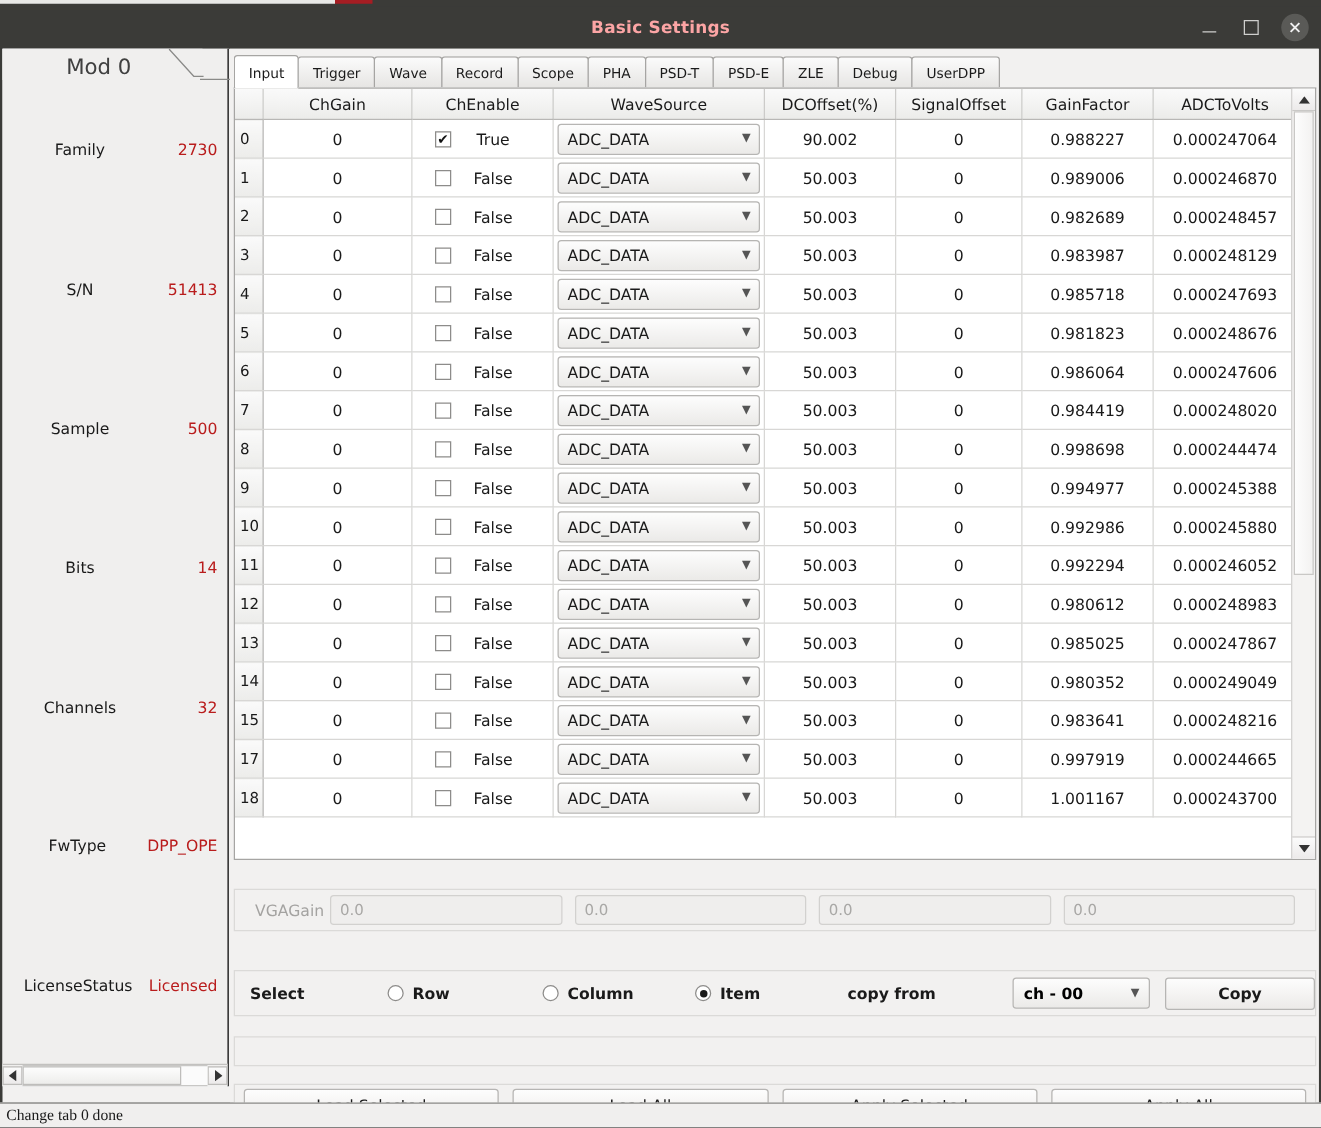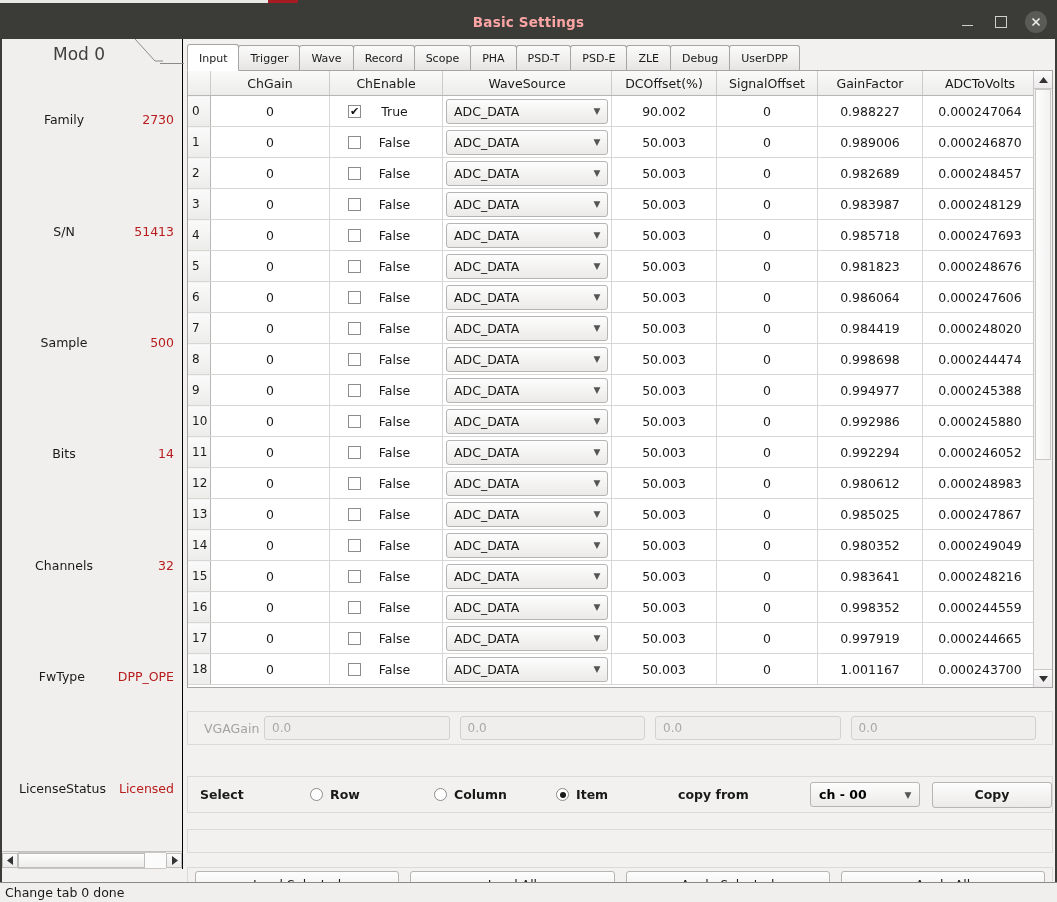--- a/index.html
+++ b/index.html
@@ -288,20 +288,21 @@
   .actionrow .btn { flex: 1 1 0; margin-right: 11px; height: 27px; }
   .actionrow .btn:last-child { margin-right: 0; }
 
   
   .statusbar {
     position: absolute; left: 0; bottom: 0; width: 1057px; height: 20px;
     background: #f0efee;
     border-top: 1px solid #8a8a88;
     display: flex; align-items: center;
     box-sizing: border-box;
+    font-family: Liberation Serif, serif;
   }
   .statusbar .stext { font-size: 12.5px; color: #1a1a1a; padding-left: 5px; }
 </style>
 </head>
 <body>
 
 <div id="app">
 
   <div class="topstrip">
     <div class="light"></div>
@@ -727,40 +728,20 @@
                       <span class="ctext">ADC_DATA</span>
                       <span class="carrow">▼</span>
                     </div>
                   </td>
                   <td>50.003</td>
                   <td>0</td>
                   <td>0.983641</td>
                   <td>0.000248216</td>
                 </tr>
                 <tr>
-                  <td class="rowhead">16</td>
-                  <td>0</td>
-                  <td>
-                    <div class="cell-enable">
-                      <span class="chkbox"></span>
-                      <span class="etext">False</span>
-                    </div>
-                  </td>
-                  <td>
-                    <div class="combo">
-                      <span class="ctext">ADC_DATA</span>
-                      <span class="carrow">▼</span>
-                    </div>
-                  </td>
-                  <td>50.003</td>
-                  <td>0</td>
-                  <td>0.998352</td>
-                  <td>0.000244559</td>
-                </tr>
-                <tr>
                   <td class="rowhead">17</td>
                   <td>0</td>
                   <td>
                     <div class="cell-enable">
                       <span class="chkbox"></span>
                       <span class="etext">False</span>
                     </div>
                   </td>
                   <td>
                     <div class="combo">

